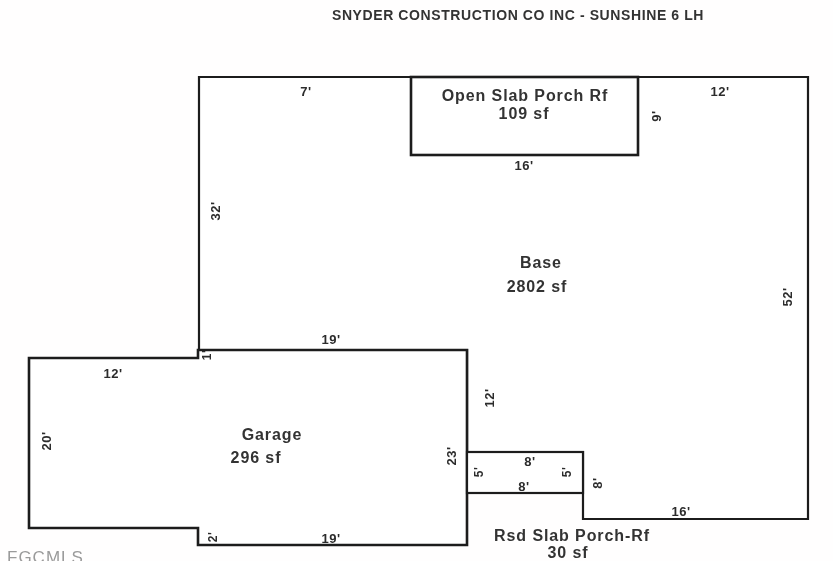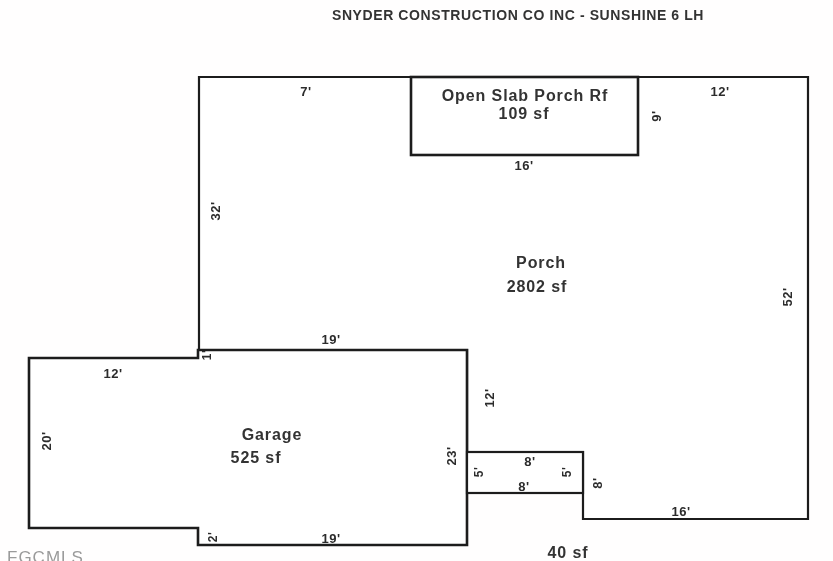--- a/index.html
+++ b/index.html
@@ -71,21 +71,22 @@
   <div class="lbl v" style="left:489px;top:398px">12'</div>
   <div class="lbl v" style="left:46px;top:441px">20'</div>
   <div class="lbl v" style="left:451px;top:456px">23'</div>
   <div class="lbl v small" style="left:479px;top:472px">5'</div>
   <div class="lbl v small" style="left:567px;top:472px">5'</div>
   <div class="lbl v" style="left:597px;top:483px">8'</div>
   <div class="lbl v small" style="left:213px;top:537px">2'</div>
 
   <div class="lbl room" style="left:525px;top:96px">Open Slab Porch Rf</div>
   <div class="lbl room" style="left:524px;top:114px">109 sf</div>
-  <div class="lbl room" style="left:541px;top:263px">Porch</div>
+  <div class="lbl room" style="left:541px;top:263px">Base</div>
   <div class="lbl room" style="left:537px;top:287px">2802 sf</div>
   <div class="lbl room" style="left:272px;top:435px">Garage</div>
-  <div class="lbl room" style="left:256px;top:458px">525 sf</div>
-  <div class="lbl room" style="left:568px;top:553px">40 sf</div>
+  <div class="lbl room" style="left:256px;top:458px">296 sf</div>
+  <div class="lbl room" style="left:572px;top:536px">Rsd Slab Porch-Rf</div>
+  <div class="lbl room" style="left:568px;top:553px">30 sf</div>
 
   <div class="watermark">FGCMLS</div>
 
 </div>
 
 </body></html>

